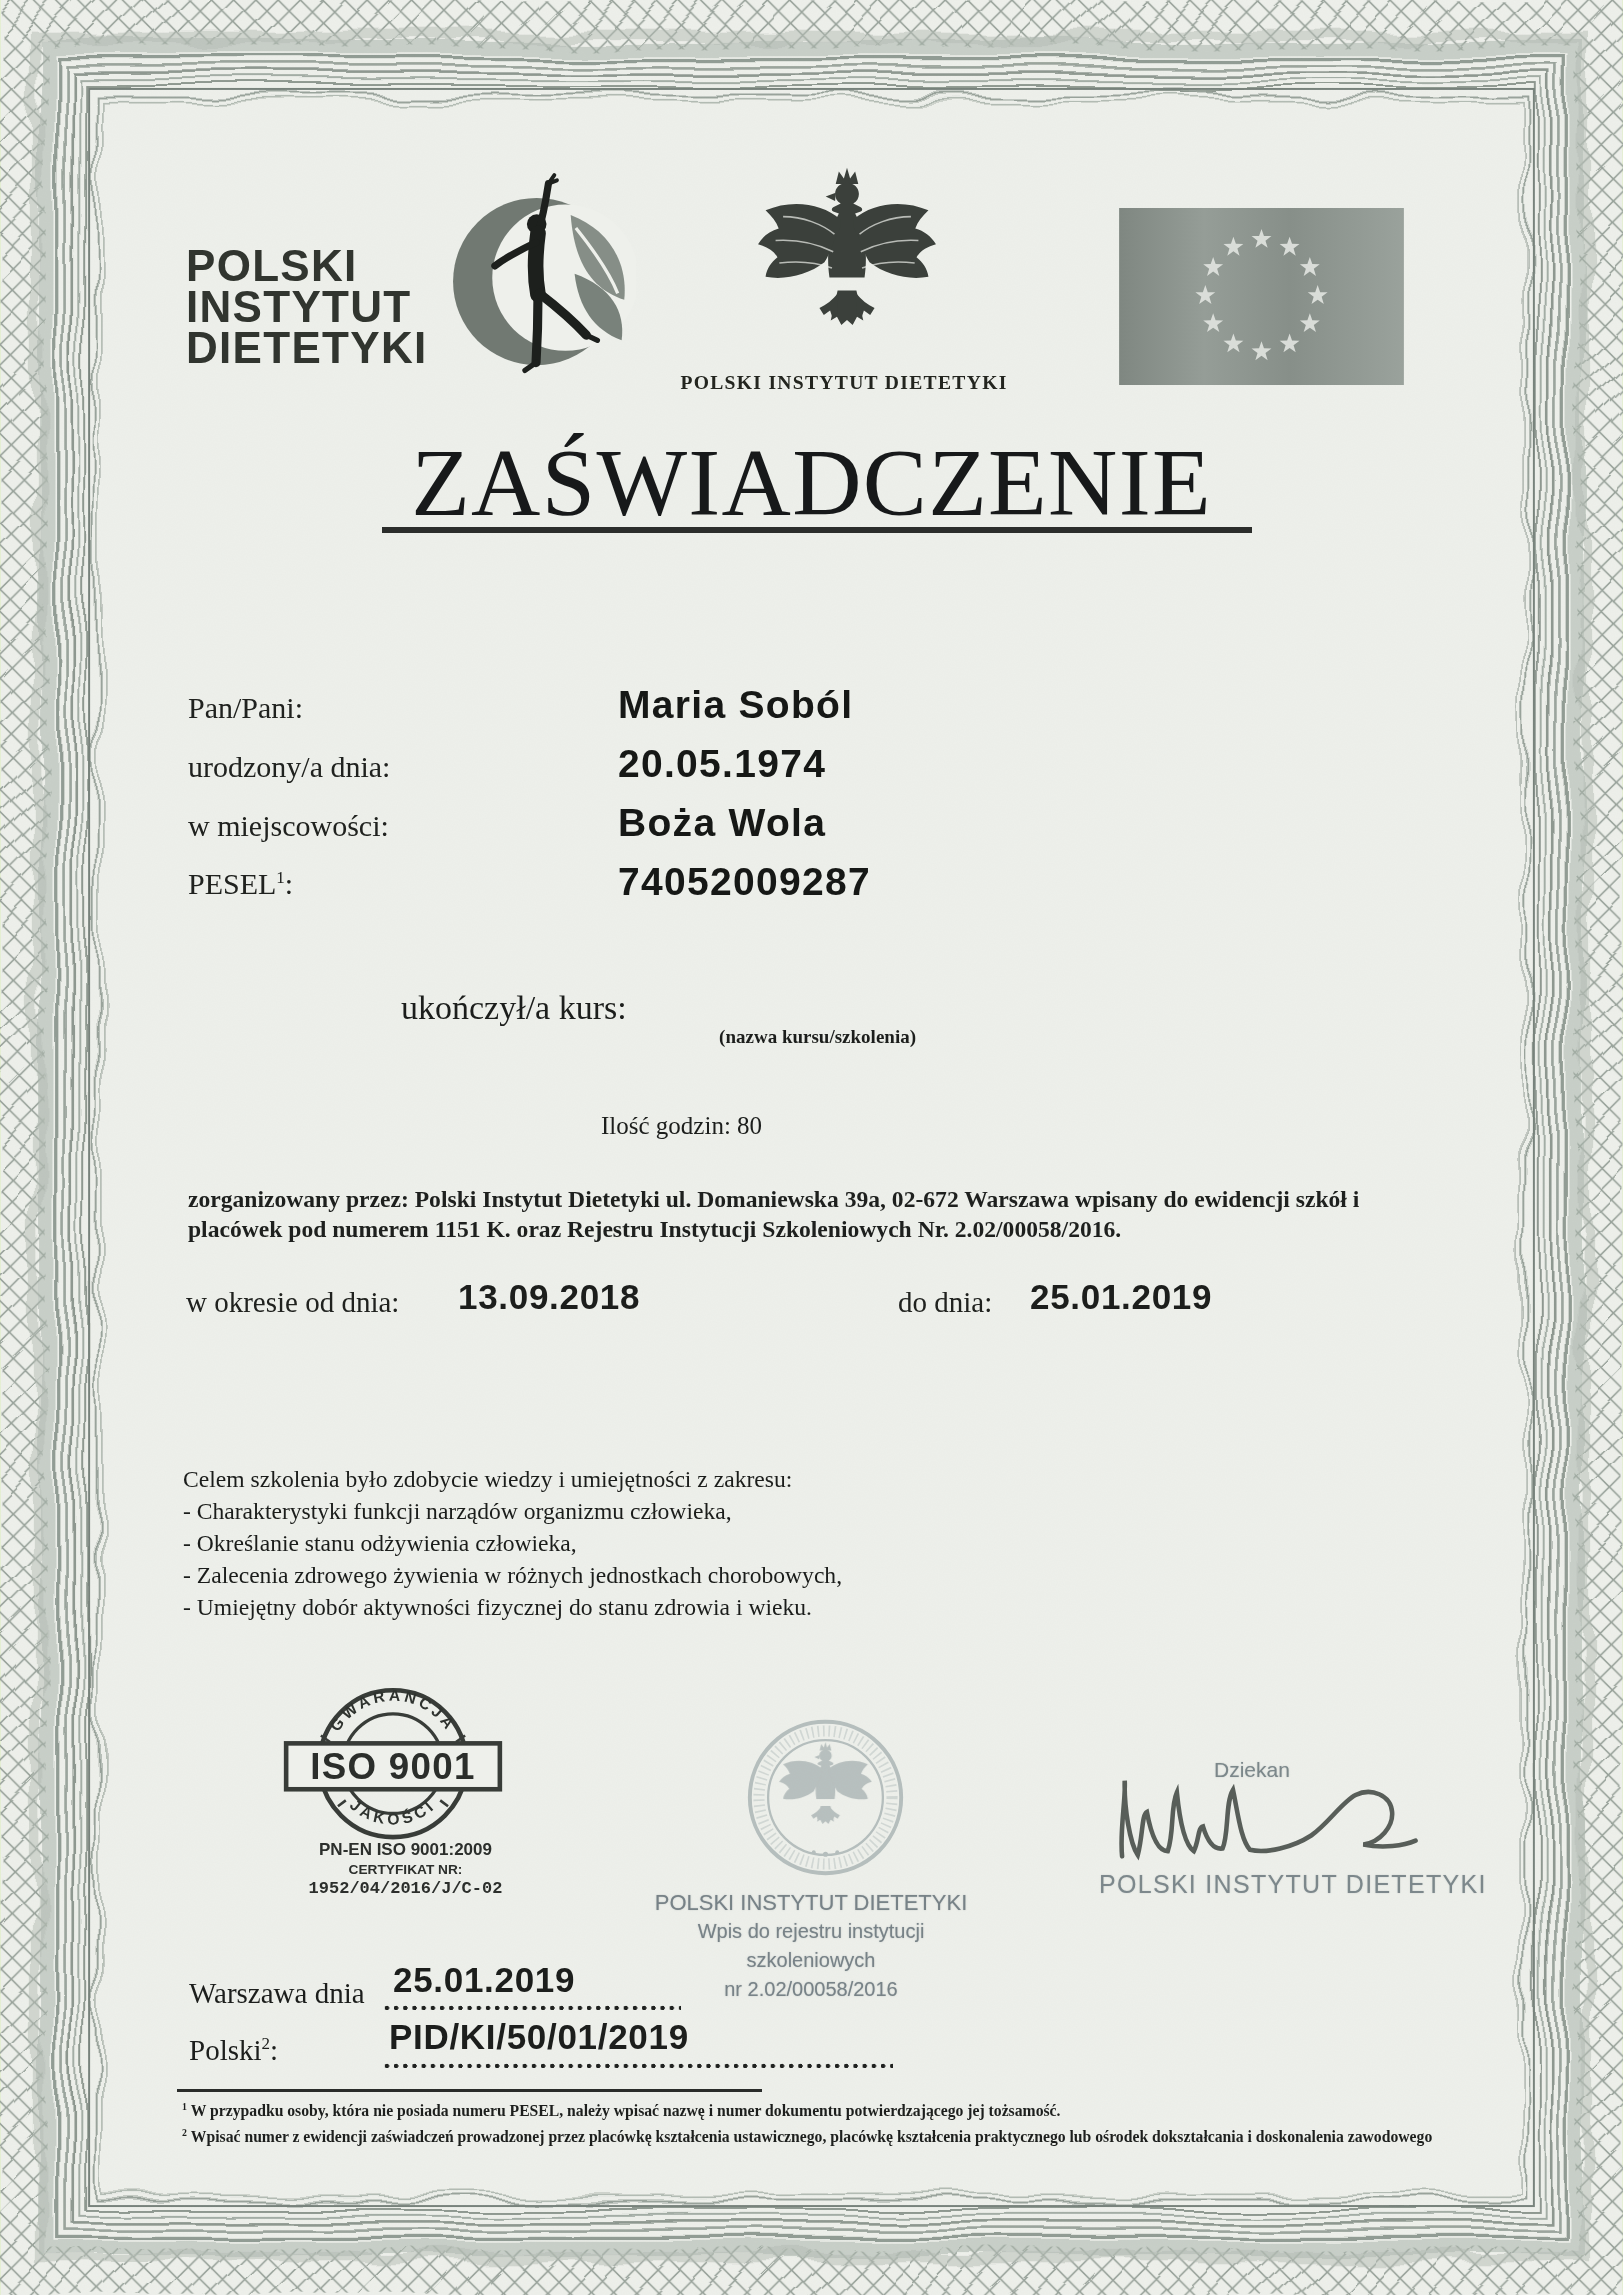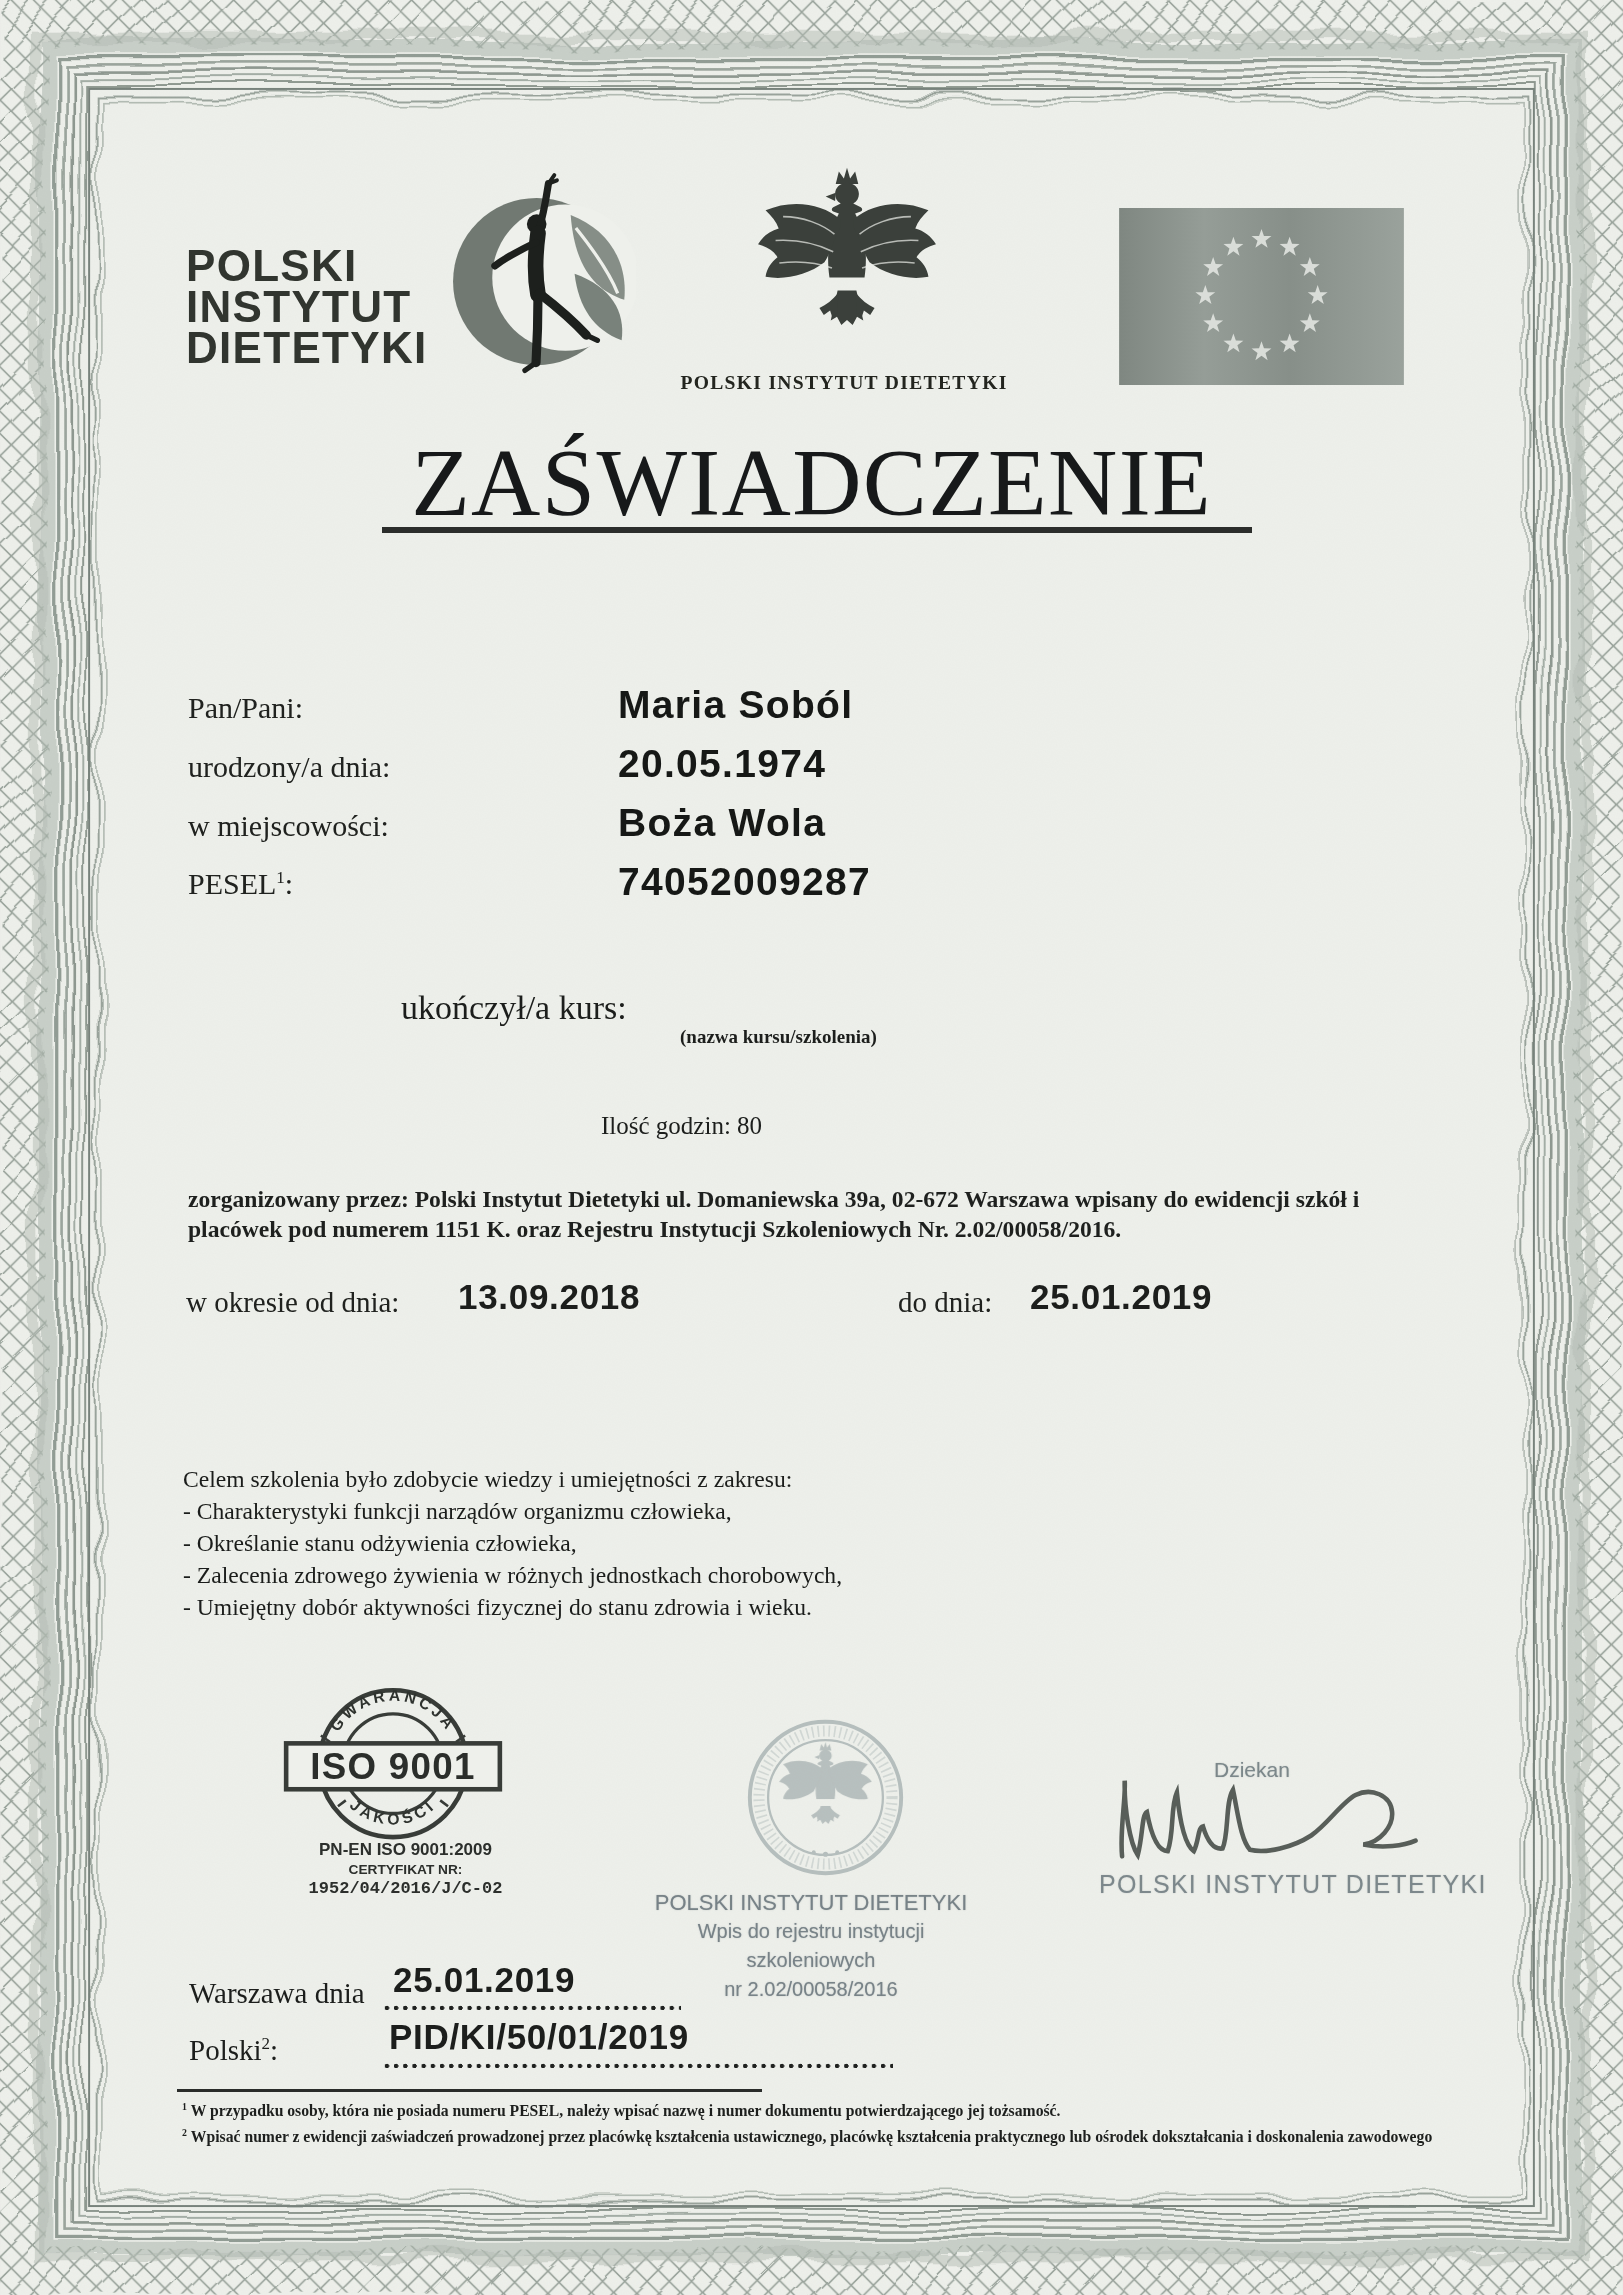--- a/index.html
+++ b/index.html
@@ -1,32 +1,32 @@
 <!DOCTYPE html>
 <html style="font-size:10.5px"><head>
 <meta charset="utf-8">
 <style>
   html,body{margin:0;padding:0;background:#6f736f;}
-  .page{position:relative;width:1623px;height:2295px;background:#e5e5e5;overflow:hidden;
+  .page{position:relative;width:1623px;height:2295px;background:#bef264;overflow:hidden;
         font-family:"Liberation Serif", serif;color:#1c1e1c;}
   .abs{position:absolute;}
   svg{display:block;}
   
   .logo-text{font-family:"Liberation Sans",sans-serif;font-weight:700;font-size:44px;line-height:41px;
              letter-spacing:1.3px;color:#31352f;}
   .eagle-caption{font-weight:700;font-size:19.6px;letter-spacing:1.3px;color:#23251f;white-space:nowrap;}
   .cert-title{font-size:96px;letter-spacing:1.3px;color:#17191a;white-space:nowrap;text-align:center;width:100%;}
   .cert-underline{background:#2b2d2b;height:5.9px;}
   .cert-subtitle{font-size:41px;color:#1d1f1d;text-align:center;width:100%;white-space:nowrap;}
   .field-label{font-size:30px;color:#20221f;white-space:nowrap;}
   .field-value{font-family:"Liberation Sans",sans-serif;font-weight:700;font-size:39px;letter-spacing:1.3px;
                color:#161816;white-space:nowrap;}
   .course-label{font-size:34px;white-space:nowrap;}
   .course-name{font-weight:700;font-size:51px;white-space:nowrap;color:#141614;}
-  .course-caption{font-weight:700;font-size:19px;text-align:left;white-space:nowrap;}
+  .course-caption{font-weight:700;font-size:19px;text-align:right;white-space:nowrap;}
   .hours-line{font-size:25px;text-align:left;white-space:nowrap;}
   .org-par{font-weight:700;font-size:23.6px;line-height:30px;color:#1e201e;}
   .goals{font-size:23.6px;line-height:32px;color:#1b1d1b;}
   .iso-line1{font-family:"Liberation Sans",sans-serif;font-weight:700;font-size:17px;color:#2c2f2c;text-align:center;}
   .iso-line2{font-family:"Liberation Sans",sans-serif;font-weight:700;font-size:13.7px;color:#2c2f2c;text-align:center;}
   .iso-line3{font-family:Liberation Mono, monospace;font-weight:700;font-size:17px;color:#2c2f2c;text-align:center;}
   .stamp-cap{font-family:"Liberation Sans",sans-serif;color:rgba(110,122,127,.88);text-align:center;
              text-shadow:0 0 1.3px rgba(110,122,127,.5);}
   .sig-role{font-family:"Liberation Sans",sans-serif;font-size:21px;color:rgba(112,124,128,.85);
             text-shadow:0 0 1.3px rgba(112,124,128,.45);}

